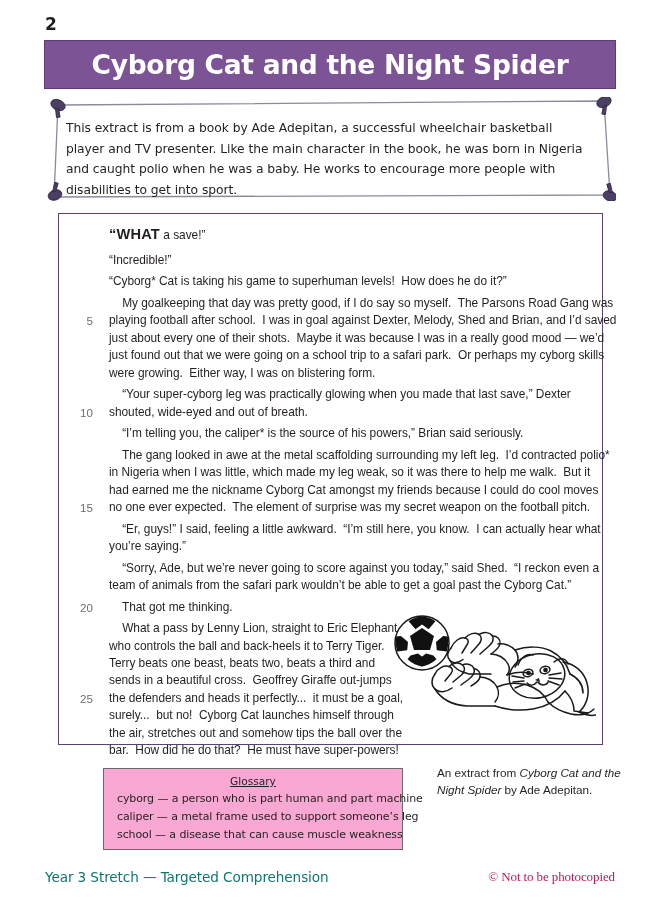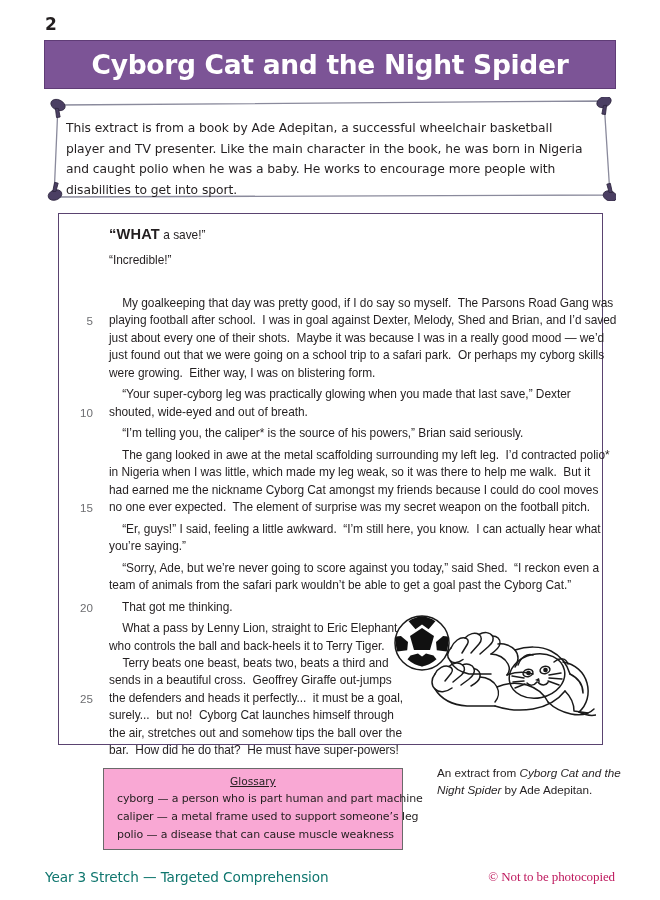--- a/index.html
+++ b/index.html
@@ -244,20 +244,24 @@
   <div class="ln" style="top:12px;">
     <span class="num"></span>
     <span class="txt"><span class="big-what">“WHAT</span><span> a save!”</span></span>
   </div>
 
   <div class="lines" id="extract-lines">
       <div class="ln" style="top: 37.8px;">
         <span class="num"></span>
         <span class="txt">“Incredible!”</span>
       </div>
+      <div class="ln" style="top: 59.4px;">
+        <span class="num"></span>
+        <span class="txt">“Cyborg* Cat is taking his game to superhuman levels!  How does he do it?”</span>
+      </div>
       <div class="ln" style="top: 81px;">
         <span class="num"></span>
         <span class="txt">    My goalkeeping that day was pretty good, if I do say so myself.  The Parsons Road Gang was</span>
       </div>
       <div class="ln" style="top: 98.4px;">
         <span class="num">5</span>
         <span class="txt">playing football after school.  I was in goal against Dexter, Melody, Shed and Brian, and I’d saved</span>
       </div>
       <div class="ln" style="top: 115.8px;">
         <span class="num"></span>
@@ -320,21 +324,21 @@
         <span class="txt">    That got me thinking.</span>
       </div>
       <div class="ln" style="top: 406.2px;">
         <span class="num"></span>
         <span class="txt narrow">    What a pass by Lenny Lion, straight to Eric Elephant,</span>
       </div>
       <div class="ln" style="top: 423.6px;">
         <span class="num"></span>
         <span class="txt narrow">who controls the ball and back-heels it to Terry Tiger.</span>
       </div>
-      <div class="ln" style="top: 441px; text-align: center;">
+      <div class="ln" style="top: 441px;">
         <span class="num"></span>
         <span class="txt narrow">Terry beats one beast, beats two, beats a third and</span>
       </div>
       <div class="ln" style="top: 458.4px;">
         <span class="num"></span>
         <span class="txt narrow">sends in a beautiful cross.  Geoffrey Giraffe out-jumps</span>
       </div>
       <div class="ln" style="top: 475.8px;">
         <span class="num">25</span>
         <span class="txt narrow">the defenders and heads it perfectly...  it must be a goal,</span>
@@ -410,19 +414,19 @@
         <path d="M188,100 C194,103 200,104 205,103"></path>
       </g>
     </svg>
   </div>
 </div>
 
 <div class="glossary">
   <div class="glossary-title">Glossary</div>
   <div class="glossary-item">cyborg — a person who is part human and part machine</div>
   <div class="glossary-item">caliper — a metal frame used to support someone’s leg</div>
-  <div class="glossary-item">polio — a disease that can cause muscle weakness</div>
+  <div class="glossary-item">school — a disease that can cause muscle weakness</div>
 </div>
 
 <div class="attribution"><span>An extract from </span><i>Cyborg Cat and the Night Spider</i><span> by Ade Adepitan.</span></div>
 
 <div class="footer-left">Year 3 Stretch — Targeted Comprehension</div>
 <div class="footer-right">© Not to be photocopied</div>
 
 </body></html>

